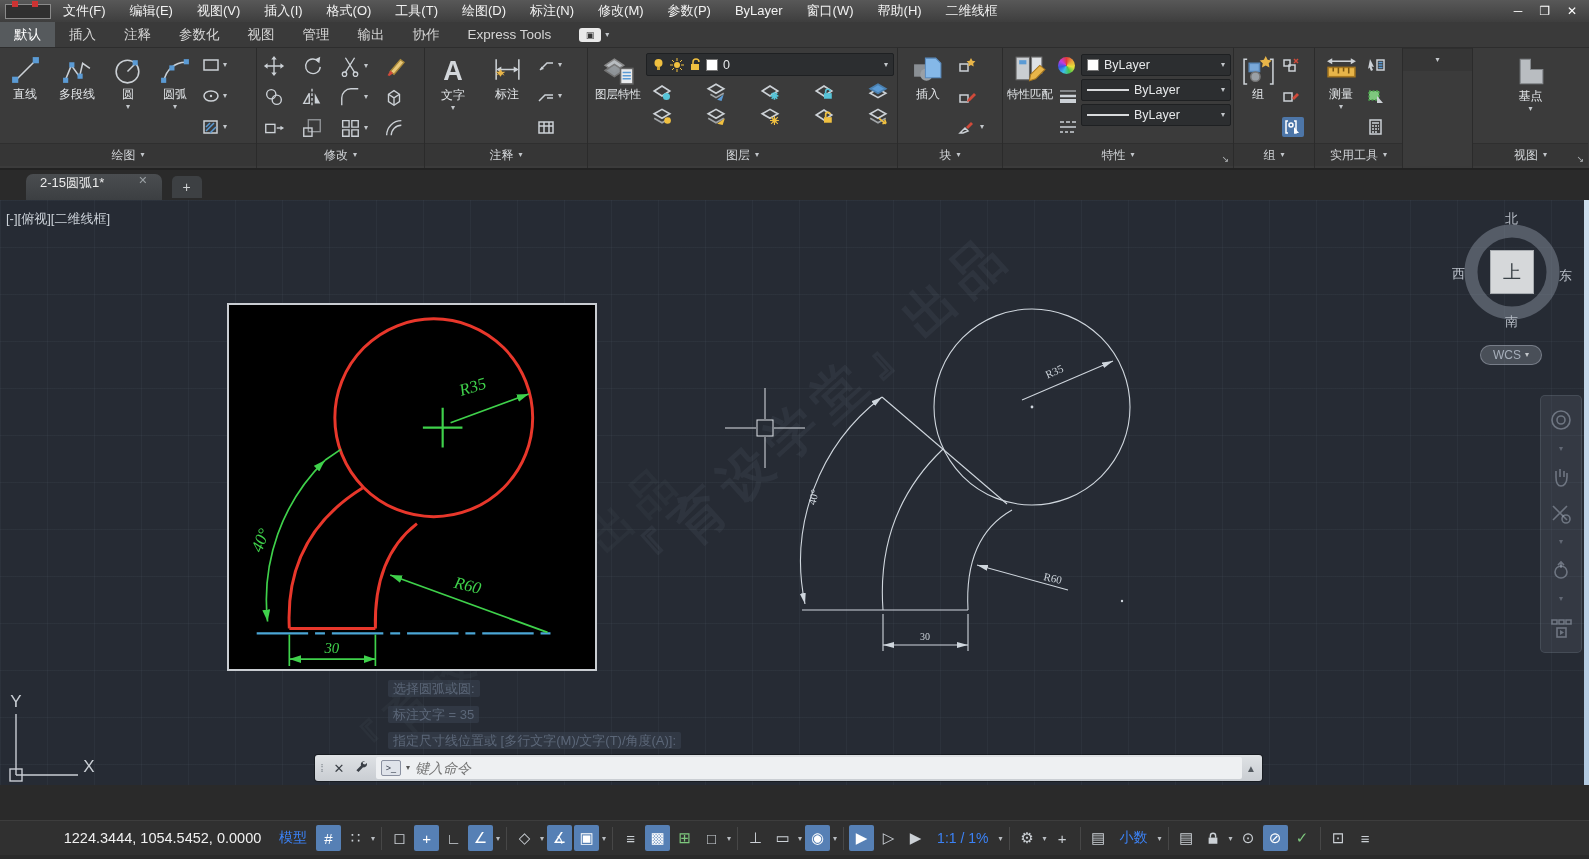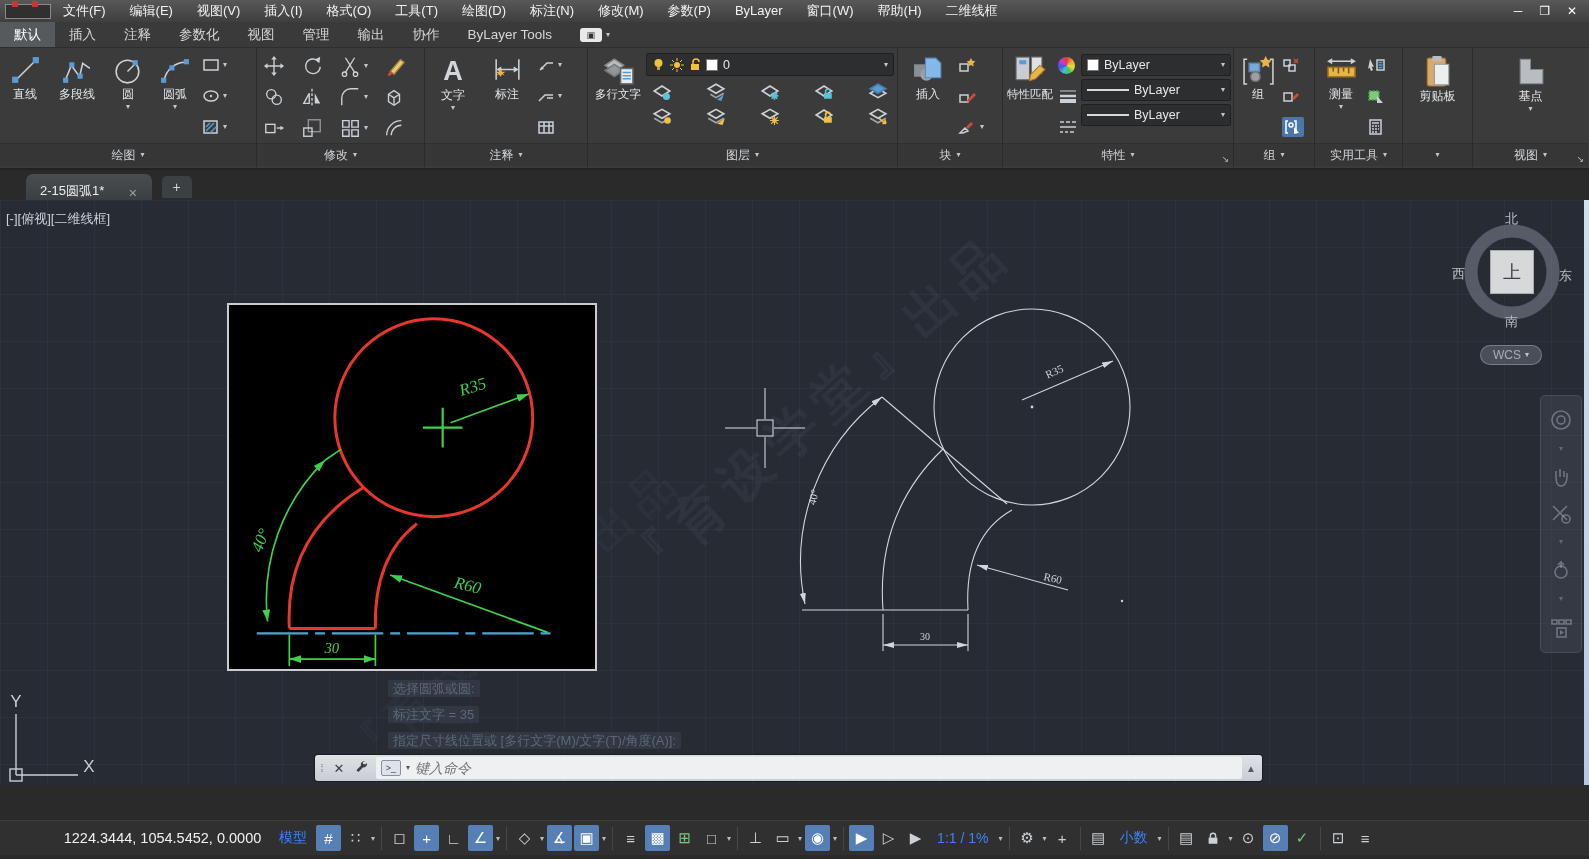--- a/index.html
+++ b/index.html
@@ -35,21 +35,21 @@
   svg.icn .nd{fill:#5b9bd5;stroke:none}
   svg.icn .f{stroke:none;fill:#ccd1d6}
   .combo{background:#2c2e30;border:1px solid #1e2022;border-radius:2px;display:flex;align-items:center;gap:5px;padding:0 5px;color:#e6e8ea;font-size:12.5px}
   .swatch{width:12px;height:12px;background:#fff;border:1px solid #777;flex:none}
   .lineglyph{width:42px;height:2px;background:#d8dadc;flex:none}
   .wheel{width:17px;height:17px;border-radius:50%;flex:none;
     background:conic-gradient(#e23a3a,#e8a33a,#e6e23a,#49c44b,#3ac0e6,#3a56e2,#c43ae2,#e23a3a)}
   .twoline{font-size:11.5px}
   
   .doctabs{height:32px;background:#2a2a2a;display:flex;align-items:flex-end;padding-left:26px;border-top:2px solid #222}
-  .doctab{height:26px;background:linear-gradient(#4a4d50,#3c3f42);border-radius:7px 7px 0 0;display:flex;align-items:flex-end;gap:24px;padding:0 14px;font-size:13px;color:#ececec}
+  .doctab{height:26px;background:linear-gradient(#4a4d50,#3c3f42);border-radius:7px 7px 0 0;display:flex;align-items:flex-start;gap:34px;padding:0 14px;font-size:13px;color:#ececec}
   .doctab .x{color:#9aa0a4;font-size:11px}
   .newtab{width:30px;height:22px;margin:0 0 2px 10px;background:#3d4043;border-radius:5px 5px 0 0;color:#cfd2d4;display:flex;align-items:center;justify-content:center;font-size:14px}
   
   .canvas{position:absolute;top:200px;left:0;width:1589px;height:585px;background:#262b34;overflow:hidden;
     background-image:linear-gradient(rgba(130,145,165,.07) 1px,transparent 1px),linear-gradient(90deg,rgba(130,145,165,.07) 1px,transparent 1px);
     background-size:47px 47px}
   .vplabel{position:absolute;left:6px;top:10px;font-size:13px;color:#ccd2d9}
   .watermark{position:absolute;font-size:52px;letter-spacing:10px;color:rgba(205,215,230,.055);white-space:nowrap;transform:rotate(-42deg);font-weight:bold}
   .watermark.w2{font-size:44px;color:rgba(205,215,230,.035)}
   .refimg{position:absolute;left:227px;top:103px;width:370px;height:368px;background:#000;border:2px solid #c9cdd2}
@@ -112,21 +112,21 @@
 
 <div class="rtabs">
   <span class="rtab active">默认</span>
   <span class="rtab">插入</span>
   <span class="rtab">注释</span>
   <span class="rtab">参数化</span>
   <span class="rtab">视图</span>
   <span class="rtab">管理</span>
   <span class="rtab">输出</span>
   <span class="rtab">协作</span>
-  <span class="rtab">ByLayer Tools</span>
+  <span class="rtab">Express Tools</span>
   <span class="rtab-extra">
     <span class="pill">▣</span>
     <span class="caret">▾</span>
   </span>
 </div>
 
 <div class="ribbon">
 
   <div class="panel" style="width:257px">
     <div class="panel-body">
@@ -324,21 +324,21 @@
 
   <div class="panel" style="width:310px">
     <div class="panel-body">
       <div class="bigbtn twoline" style="width:56px">
         <svg class="icn" viewBox="0 0 32 32">
             <path d="M3 11l9-6 9 6-9 6z" fill="#b9bdc1" stroke="#888"></path>
             <path d="M3 16l9-6 9 6-9 6z" fill="#93989c" stroke="#777" opacity=".95"></path>
             <rect x="18" y="14" width="12" height="15" fill="#e9ebed" stroke="#666"></rect>
             <path d="M20 18h8M20 21h8M20 24h8" stroke="#5b9bd5"></path>
           </svg>
-        <span>多行文字</span>
+        <span>图层特性</span>
       </div>
       <div style="width:248px;display:flex;flex-direction:column">
         <div class="combo" style="height:23px;margin-top:3px">
           <svg width="13" height="14" viewBox="0 0 13 14">
               <circle cx="6.5" cy="5" r="4" fill="#f0c040"></circle>
               <rect x="5" y="9" width="3" height="3" fill="#c9a030"></rect>
             </svg>
           <svg width="14" height="14" viewBox="0 0 14 14">
               <circle cx="7" cy="7" r="3" fill="#f0c040"></circle>
               <path d="M7 0v3M7 11v3M0 7h3M11 7h3M2 2l2 2M10 10l2 2M12 2l-2 2M4 10l-2 2" stroke="#f0c040"></path>
@@ -569,30 +569,20 @@
           </span>
       </div>
     </div>
     <div class="panel-label">
       <span>实用工具</span>
         <span class="caret">▾</span>
     </div>
   </div>
 
   <div class="panel" style="width:70px">
-    <div class="panel-body" style="justify-content:center">
-      <div class="bigbtn" style="width:60px">
-        <svg viewBox="0 0 34 34" style="width:35px;height:35px">
-            <rect x="7" y="4" width="18" height="27" rx="2" fill="#d8a96a" stroke="#a87838"></rect>
-            <rect x="12" y="2" width="9" height="5" rx="1" fill="#b9bdc1"></rect>
-            <path d="M14 10h14v20H14z" fill="#eceef0" stroke="#999"></path>
-          </svg>
-        <span>剪贴板</span>
-      </div>
-    </div>
     <div class="panel-label">
       <span class="caret">▾</span>
     </div>
   </div>
 
   <div class="panel" style="width:115px;border-right:none">
     <div class="panel-body" style="justify-content:center">
       <div class="bigbtn" style="width:56px">
         <svg viewBox="0 0 34 34" style="width:35px;height:35px">
             <path d="M7 5h10v10h12v14H7z" fill="#b9bdc1" stroke="#84888c"></path>

